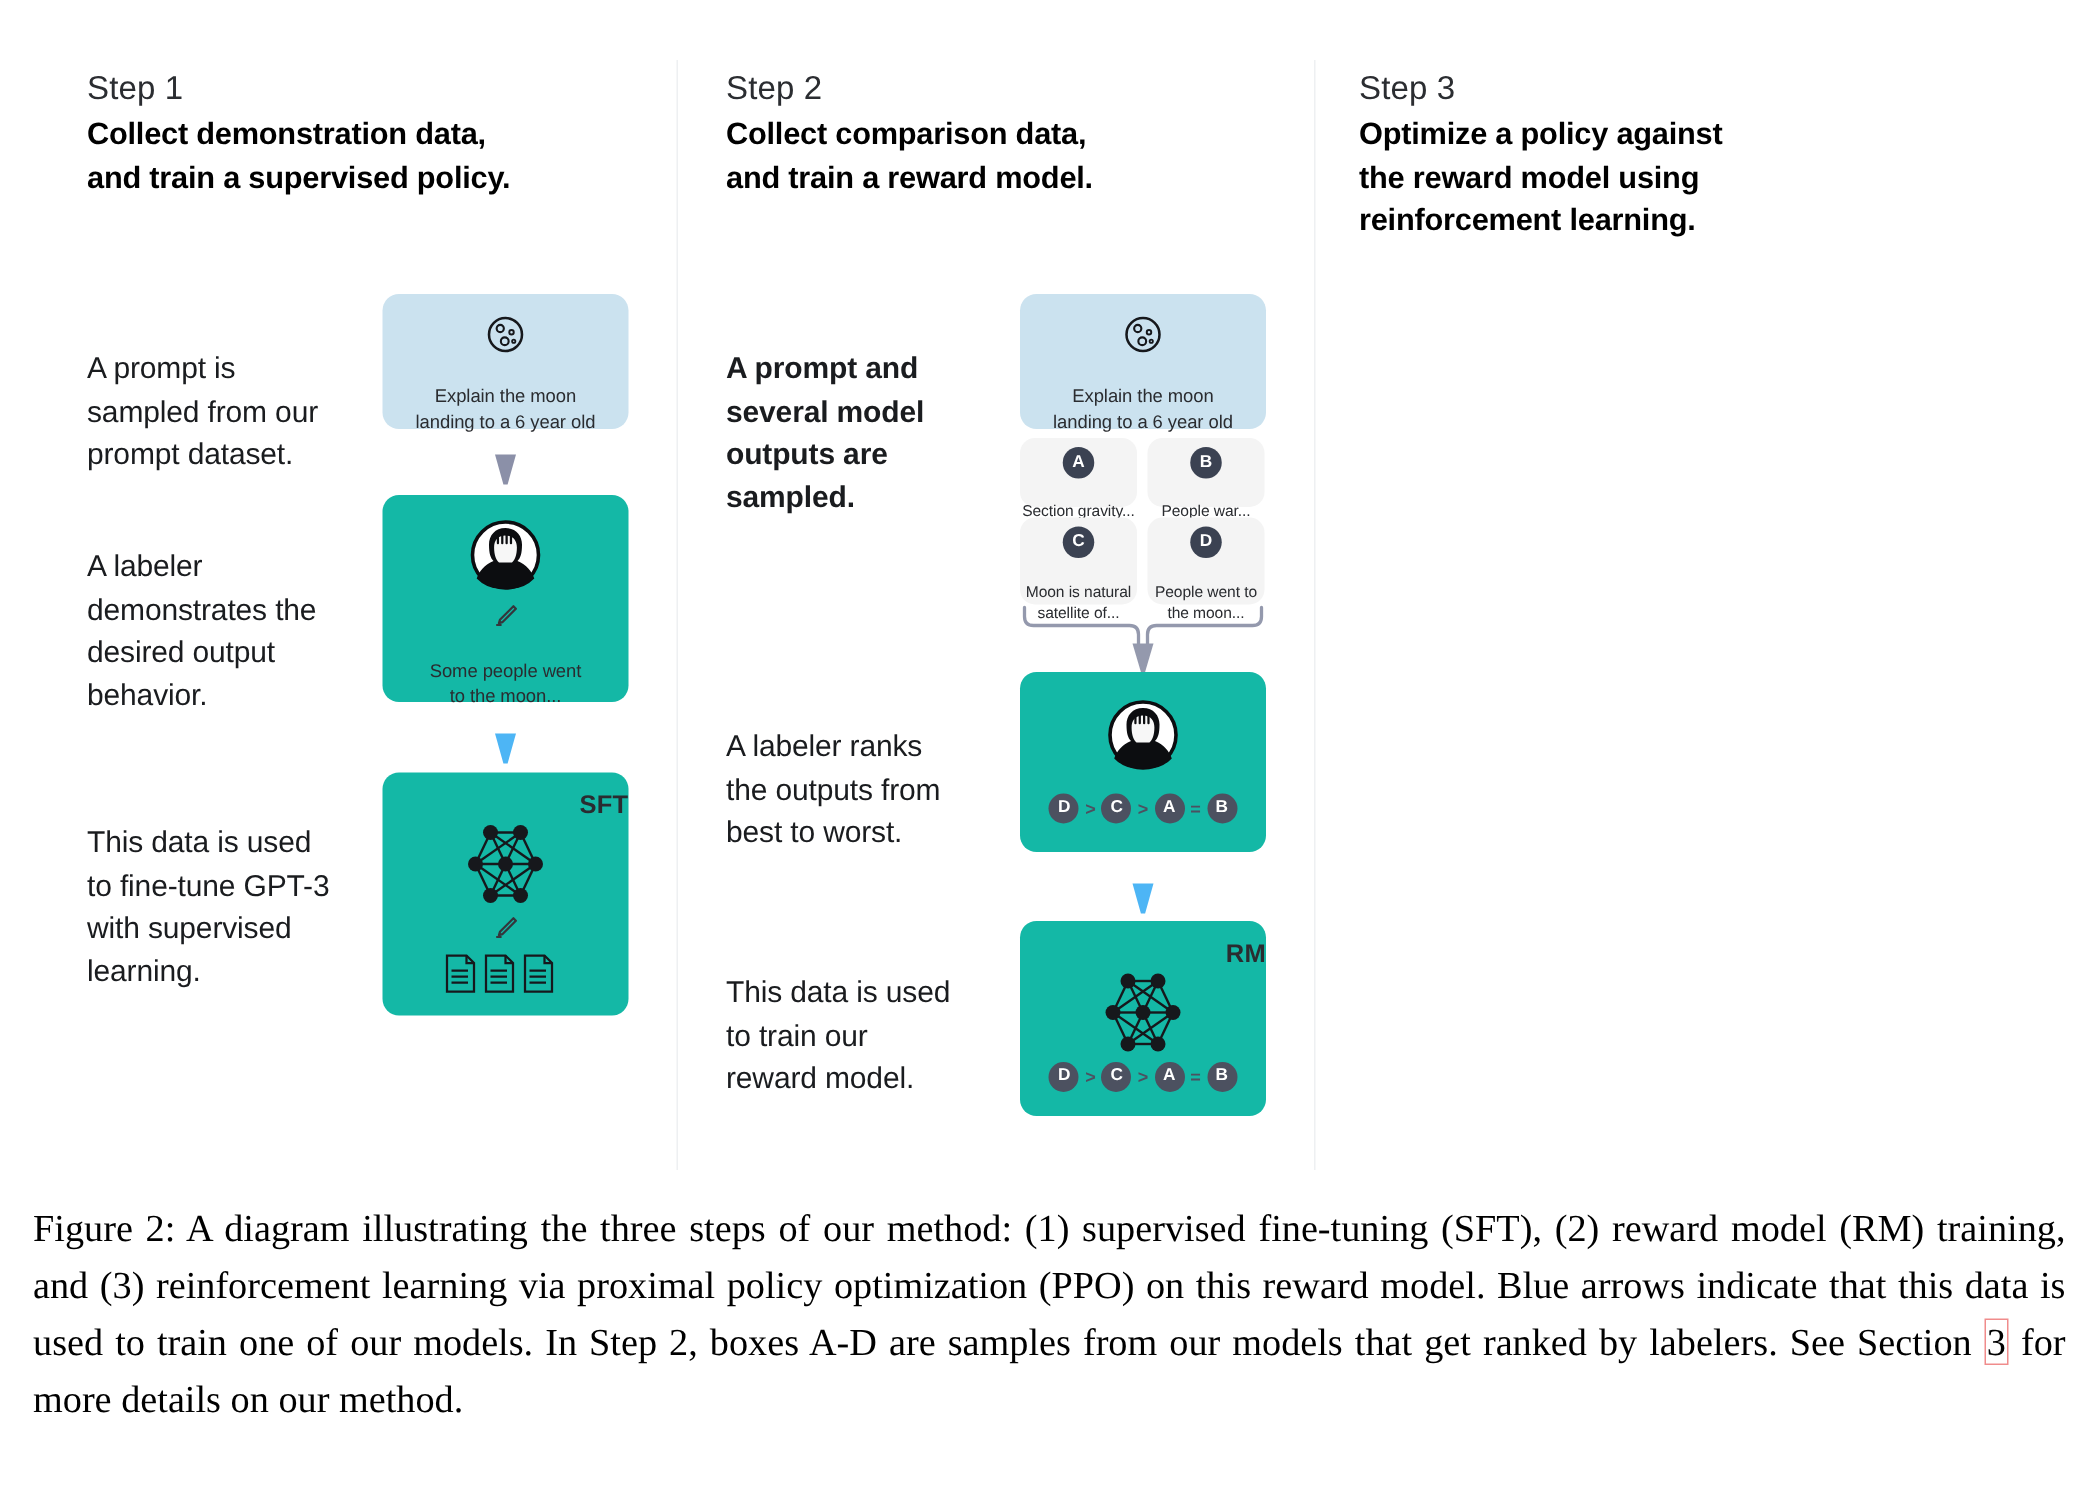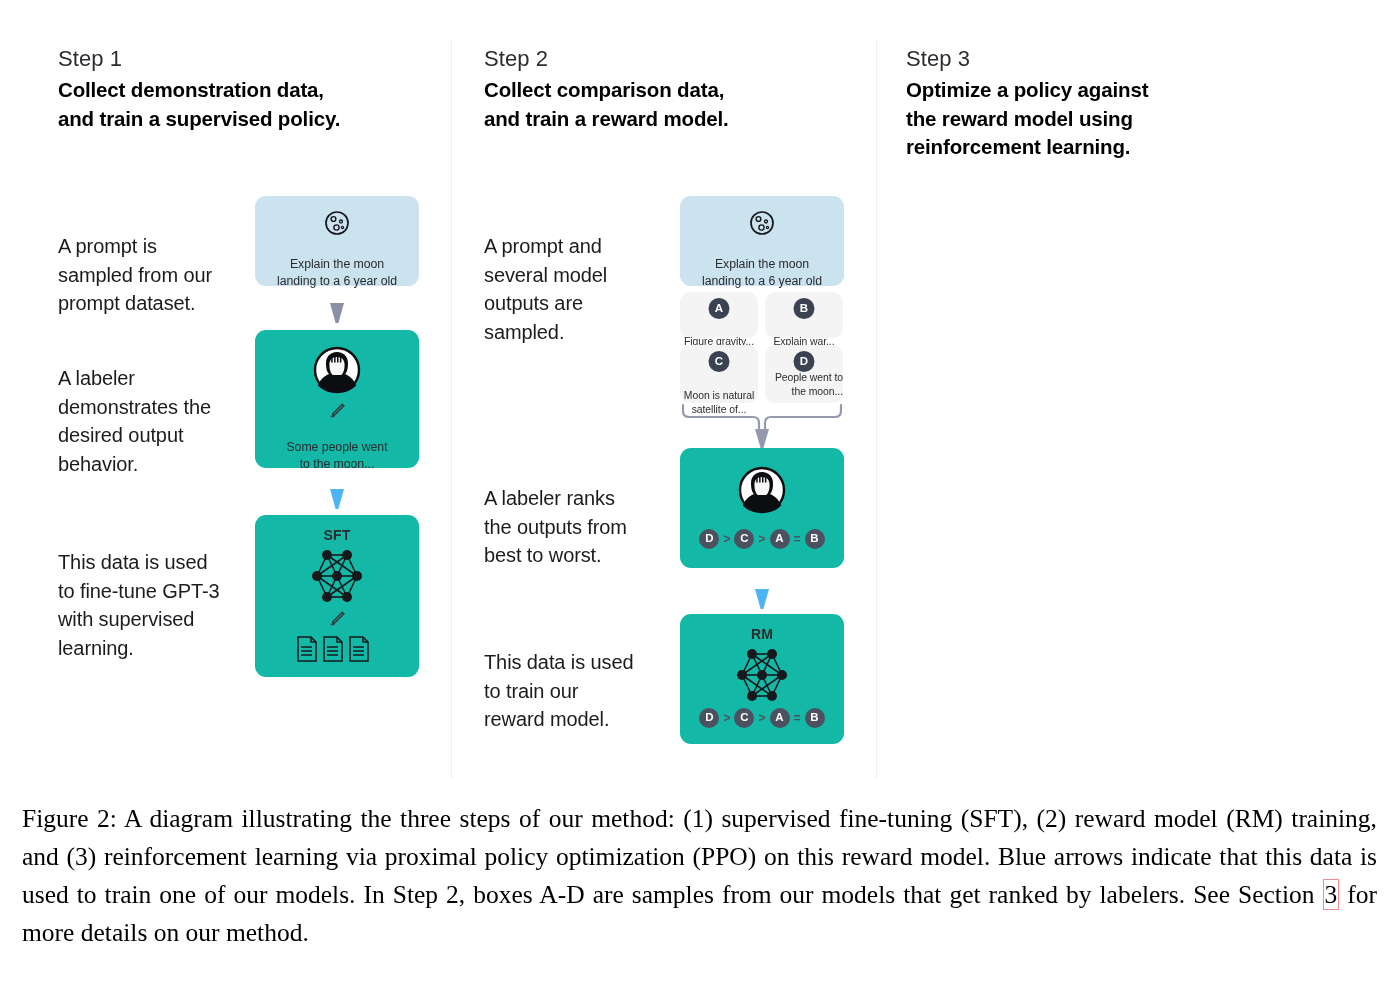--- a/index.html
+++ b/index.html
@@ -86,22 +86,22 @@
     white-space: pre-line;
     margin-top: 14px;
   }
   .card-text.tiny {
     font-size: 10.4px;
     line-height: 13.5px;
   }
   .card-label {
     position: absolute;
     left: 0; right: 0;
-    text-align: center;
-    font-size: 14px;
+    text-align: right;
+    font-size: 17px;
     font-weight: 600;
     color: #2a2c30;
     letter-spacing: 0.2px;
   }
 
   .icon-center {
     position: absolute;
     left: 0; right: 0;
     display: flex;
     justify-content: center;
@@ -314,21 +314,21 @@
         </svg>
       </div>
     </div>
   </div>
 
   <div class="col" id="col2">
     <div class="step-kicker">Step 2</div>
     <div class="step-title">Collect comparison data,
 and train a reward model.</div>
 
-    <div class="body-text" style="top:196px;left:0;width:200px;">A prompt and
+    <div class="body-text" style="top:196px;left:0;width:200px;font-weight:bold;">A prompt and
 several model
 outputs are
 sampled.</div>
     <div class="body-text" style="top:448px;left:0;width:210px;">A labeler ranks
 the outputs from
 best to worst.</div>
     <div class="body-text" style="top:612px;left:0;width:210px;">This data is used
 to train our
 reward model.</div>
 
@@ -341,34 +341,34 @@
           <circle cx="13.5" cy="18.5" r="2.6" fill="none" stroke="#16181c" stroke-width="1.4"></circle>
           <circle cx="19.5" cy="18.5" r="1.1" fill="none" stroke="#16181c" stroke-width="1.2"></circle>
         </svg>
       </div>
       <div class="card-text" style="top:46px;">Explain the moon
 landing to a 6 year old</div>
     </div>
 
     <div class="chip" style="left:196px;top:292px;width:78px;height:46px;">
       <div class="chip-badge" style="top:6px;">A</div>
-      <div class="card-text tiny" style="top:29px;">Figure gravity...</div>
+      <div class="card-text tiny" style="top:29px;">Section gravity...</div>
     </div>
     <div class="chip" style="left:281px;top:292px;width:78px;height:46px;">
       <div class="chip-badge" style="top:6px;">B</div>
-      <div class="card-text tiny" style="top:29px;">Explain war...</div>
+      <div class="card-text tiny" style="top:29px;">People war...</div>
     </div>
     <div class="chip" style="left:196px;top:345px;width:78px;height:58px;">
       <div class="chip-badge" style="top:6px;">C</div>
       <div class="card-text tiny" style="top:30px;">Moon is natural
 satellite of...</div>
     </div>
     <div class="chip" style="left:281px;top:345px;width:78px;height:58px;">
       <div class="chip-badge" style="top:6px;">D</div>
-      <div class="card-text tiny" style="top:12px;text-align:right;">People went to
+      <div class="card-text tiny" style="top:30px;">People went to
 the moon...</div>
     </div>
 
     <div class="arrow" style="left:196px;top:403px;width:164px;height:48px;">
       <svg width="164" height="48" viewBox="0 0 164 48">
         <path d="M3 2 v6 q0 6 6 6 h64 q6 0 6 6 v8
                  M161 2 v6 q0 6 -6 6 h-64 q-6 0 -6 6 v8" fill="none" stroke="#9499ad" stroke-width="2.2" stroke-linecap="round"></path>
         <path d="M75 26 L89 26 L83.4 45 L80.6 45 Z" fill="#9499ad"></path>
       </svg>
     </div>

